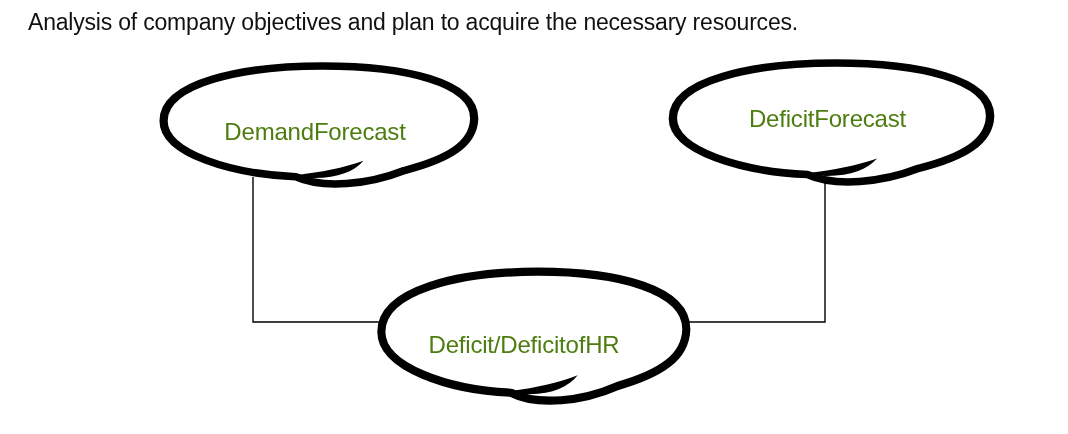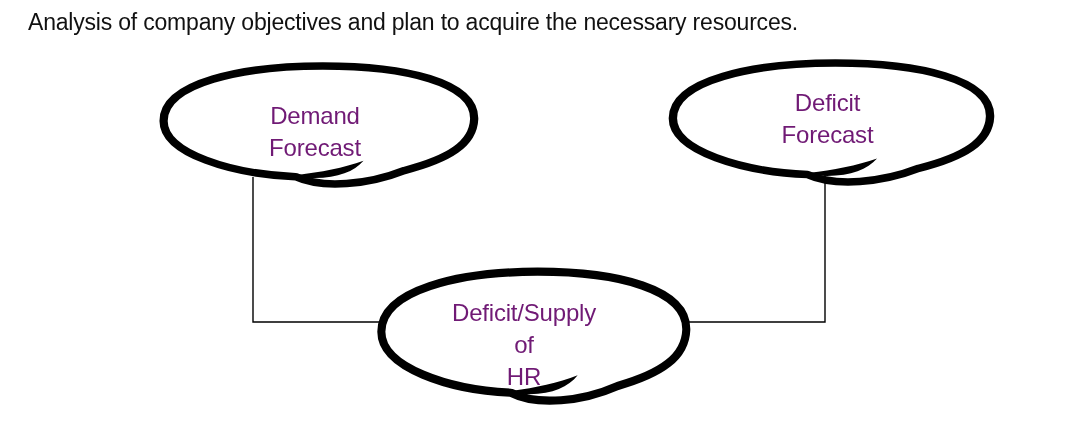--- a/index.html
+++ b/index.html
@@ -28,24 +28,24 @@
   }
   .node{
     position:absolute;z-index:2;
   }
   .node .blob{
     position:absolute;left:0;top:0;width:100%;height:100%;
     display:block;
   }
   .node .label{
     position:absolute;left:0;top:0;width:100%;height:100%;
-    display:flex;flex-direction:column;
+    display:flex;flex-direction:row;
     align-items:center;justify-content:center;
     font-size:24px;line-height:32px;
-    color:#701a75;text-align:center;
+    color:#4d7c0f;text-align:center;
     letter-spacing:-0.2px;
   }
   .node-demand{left:150px;top:58px;width:330px;height:140px;}
   .node-demand .label{transform:translateY(4px);}
   .node-supply{left:659px;top:55px;width:337px;height:141px;}
   .node-supply .label{transform:translateY(-7px);}
   .node-deficit{left:368px;top:263px;width:324px;height:153px;}
   .node-deficit .label{transform:translate(-6px,5px);}
   .defs-holder{position:absolute;width:0;height:0;overflow:hidden;}
 </style>
@@ -96,19 +96,19 @@
       <div>Deficit</div>
       <div>Forecast</div>
     </div>
   </div>
 
   <div class="node node-deficit">
     <svg class="blob" viewBox="0 0 340 158" preserveAspectRatio="none">
       <use href="#blob-shape"></use>
     </svg>
     <div class="label">
-      <div>Deficit/Supply</div>
+      <div>Deficit/Deficit</div>
       <div>of</div>
       <div>HR</div>
     </div>
   </div>
 
 </div>
 
 </body></html>

